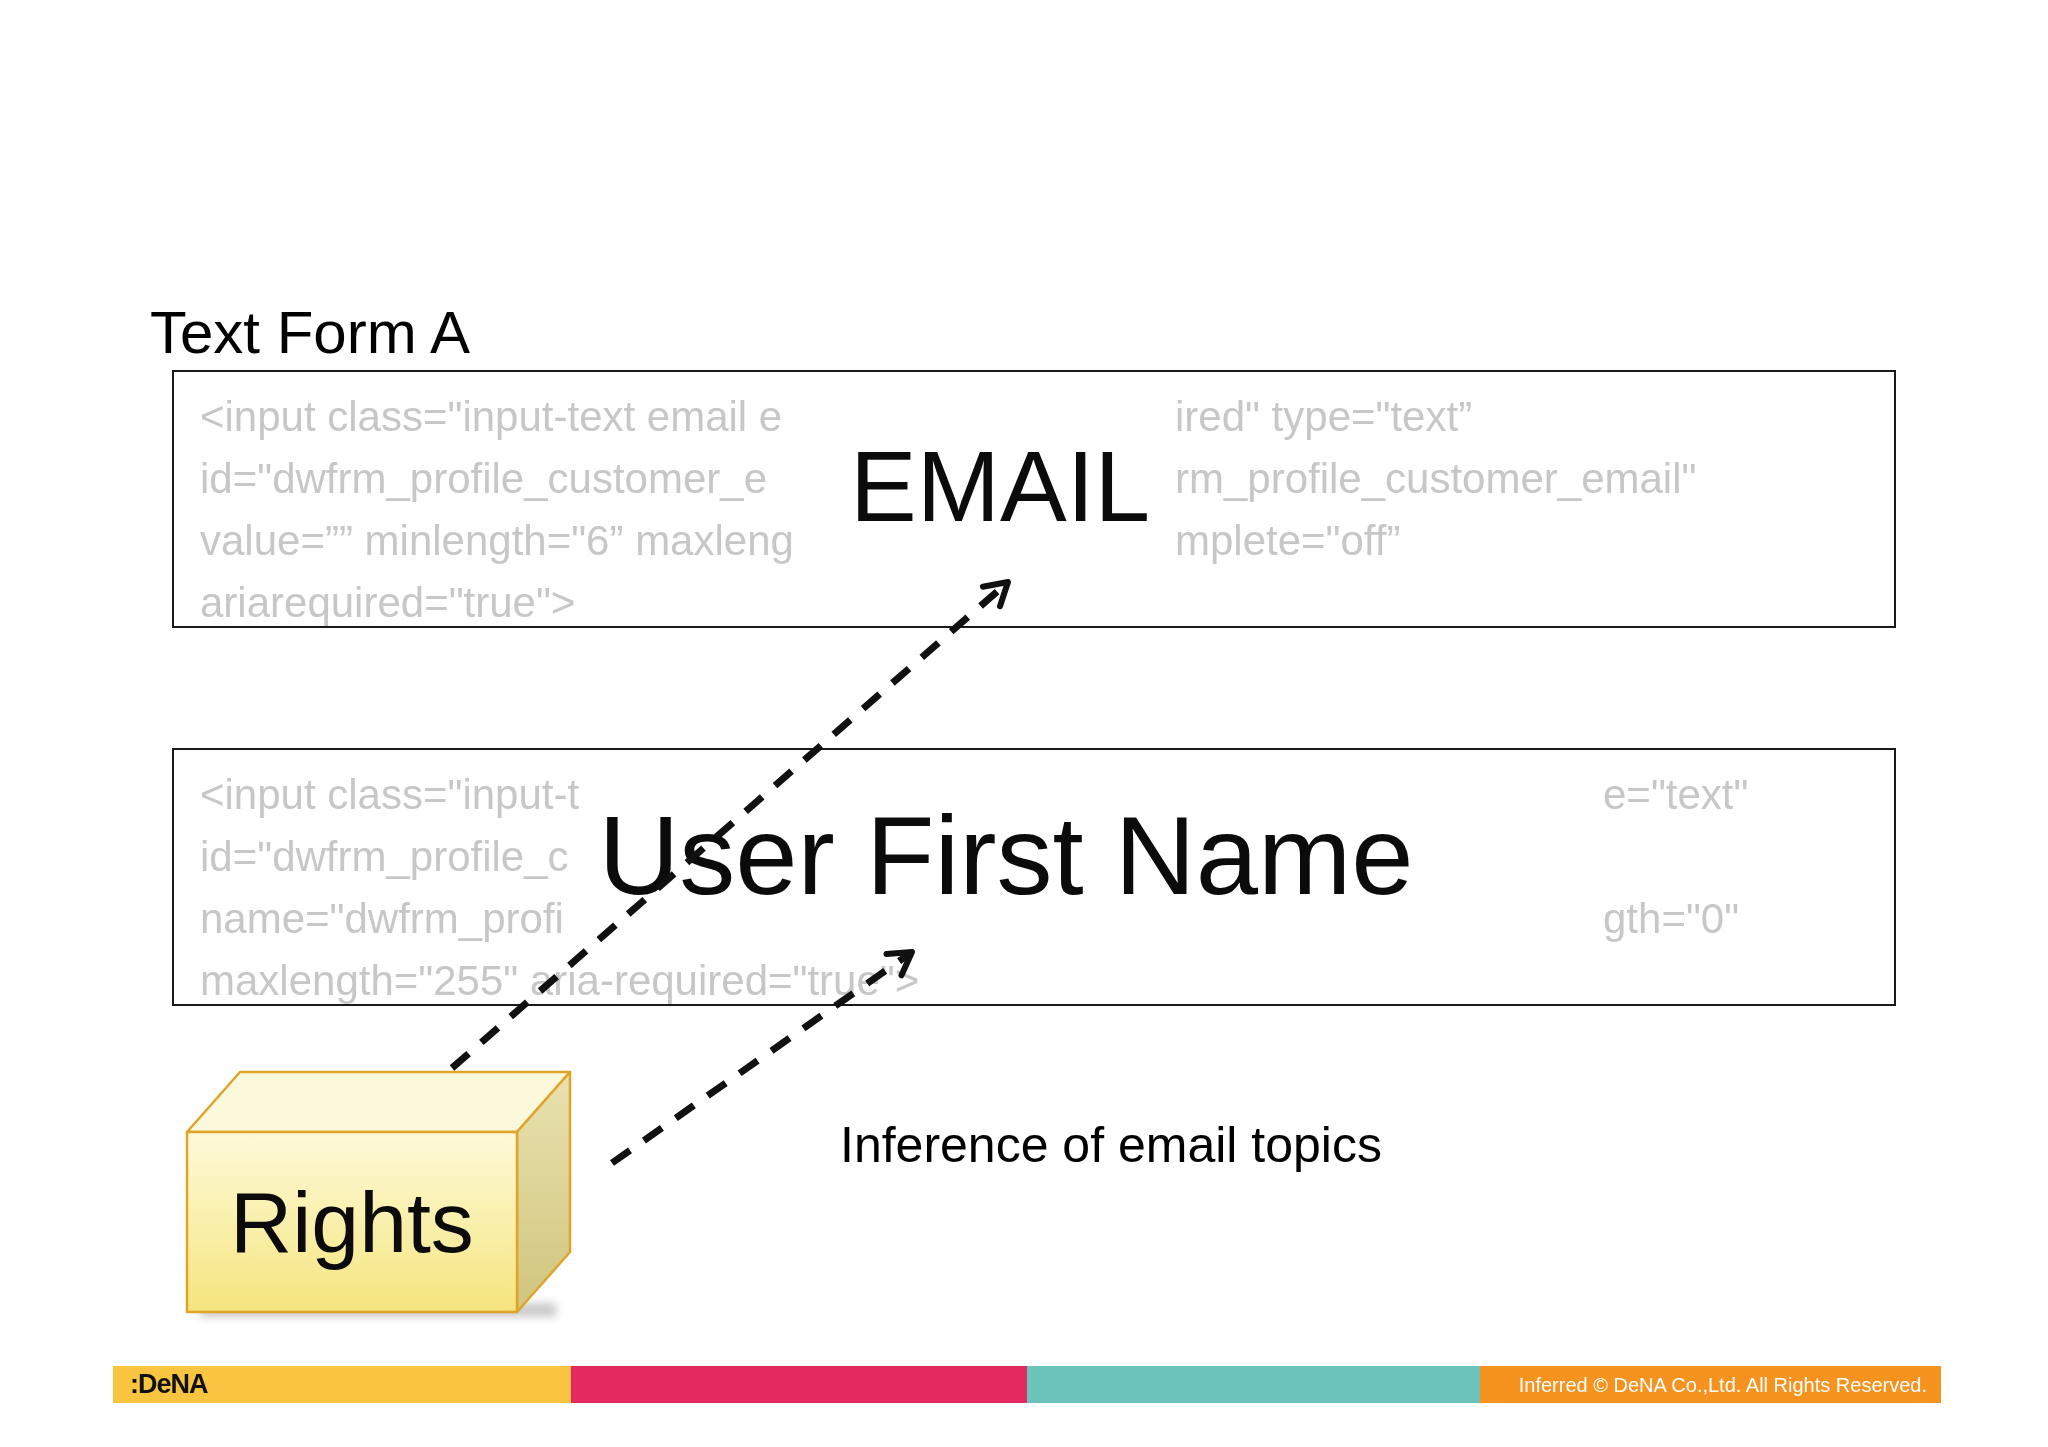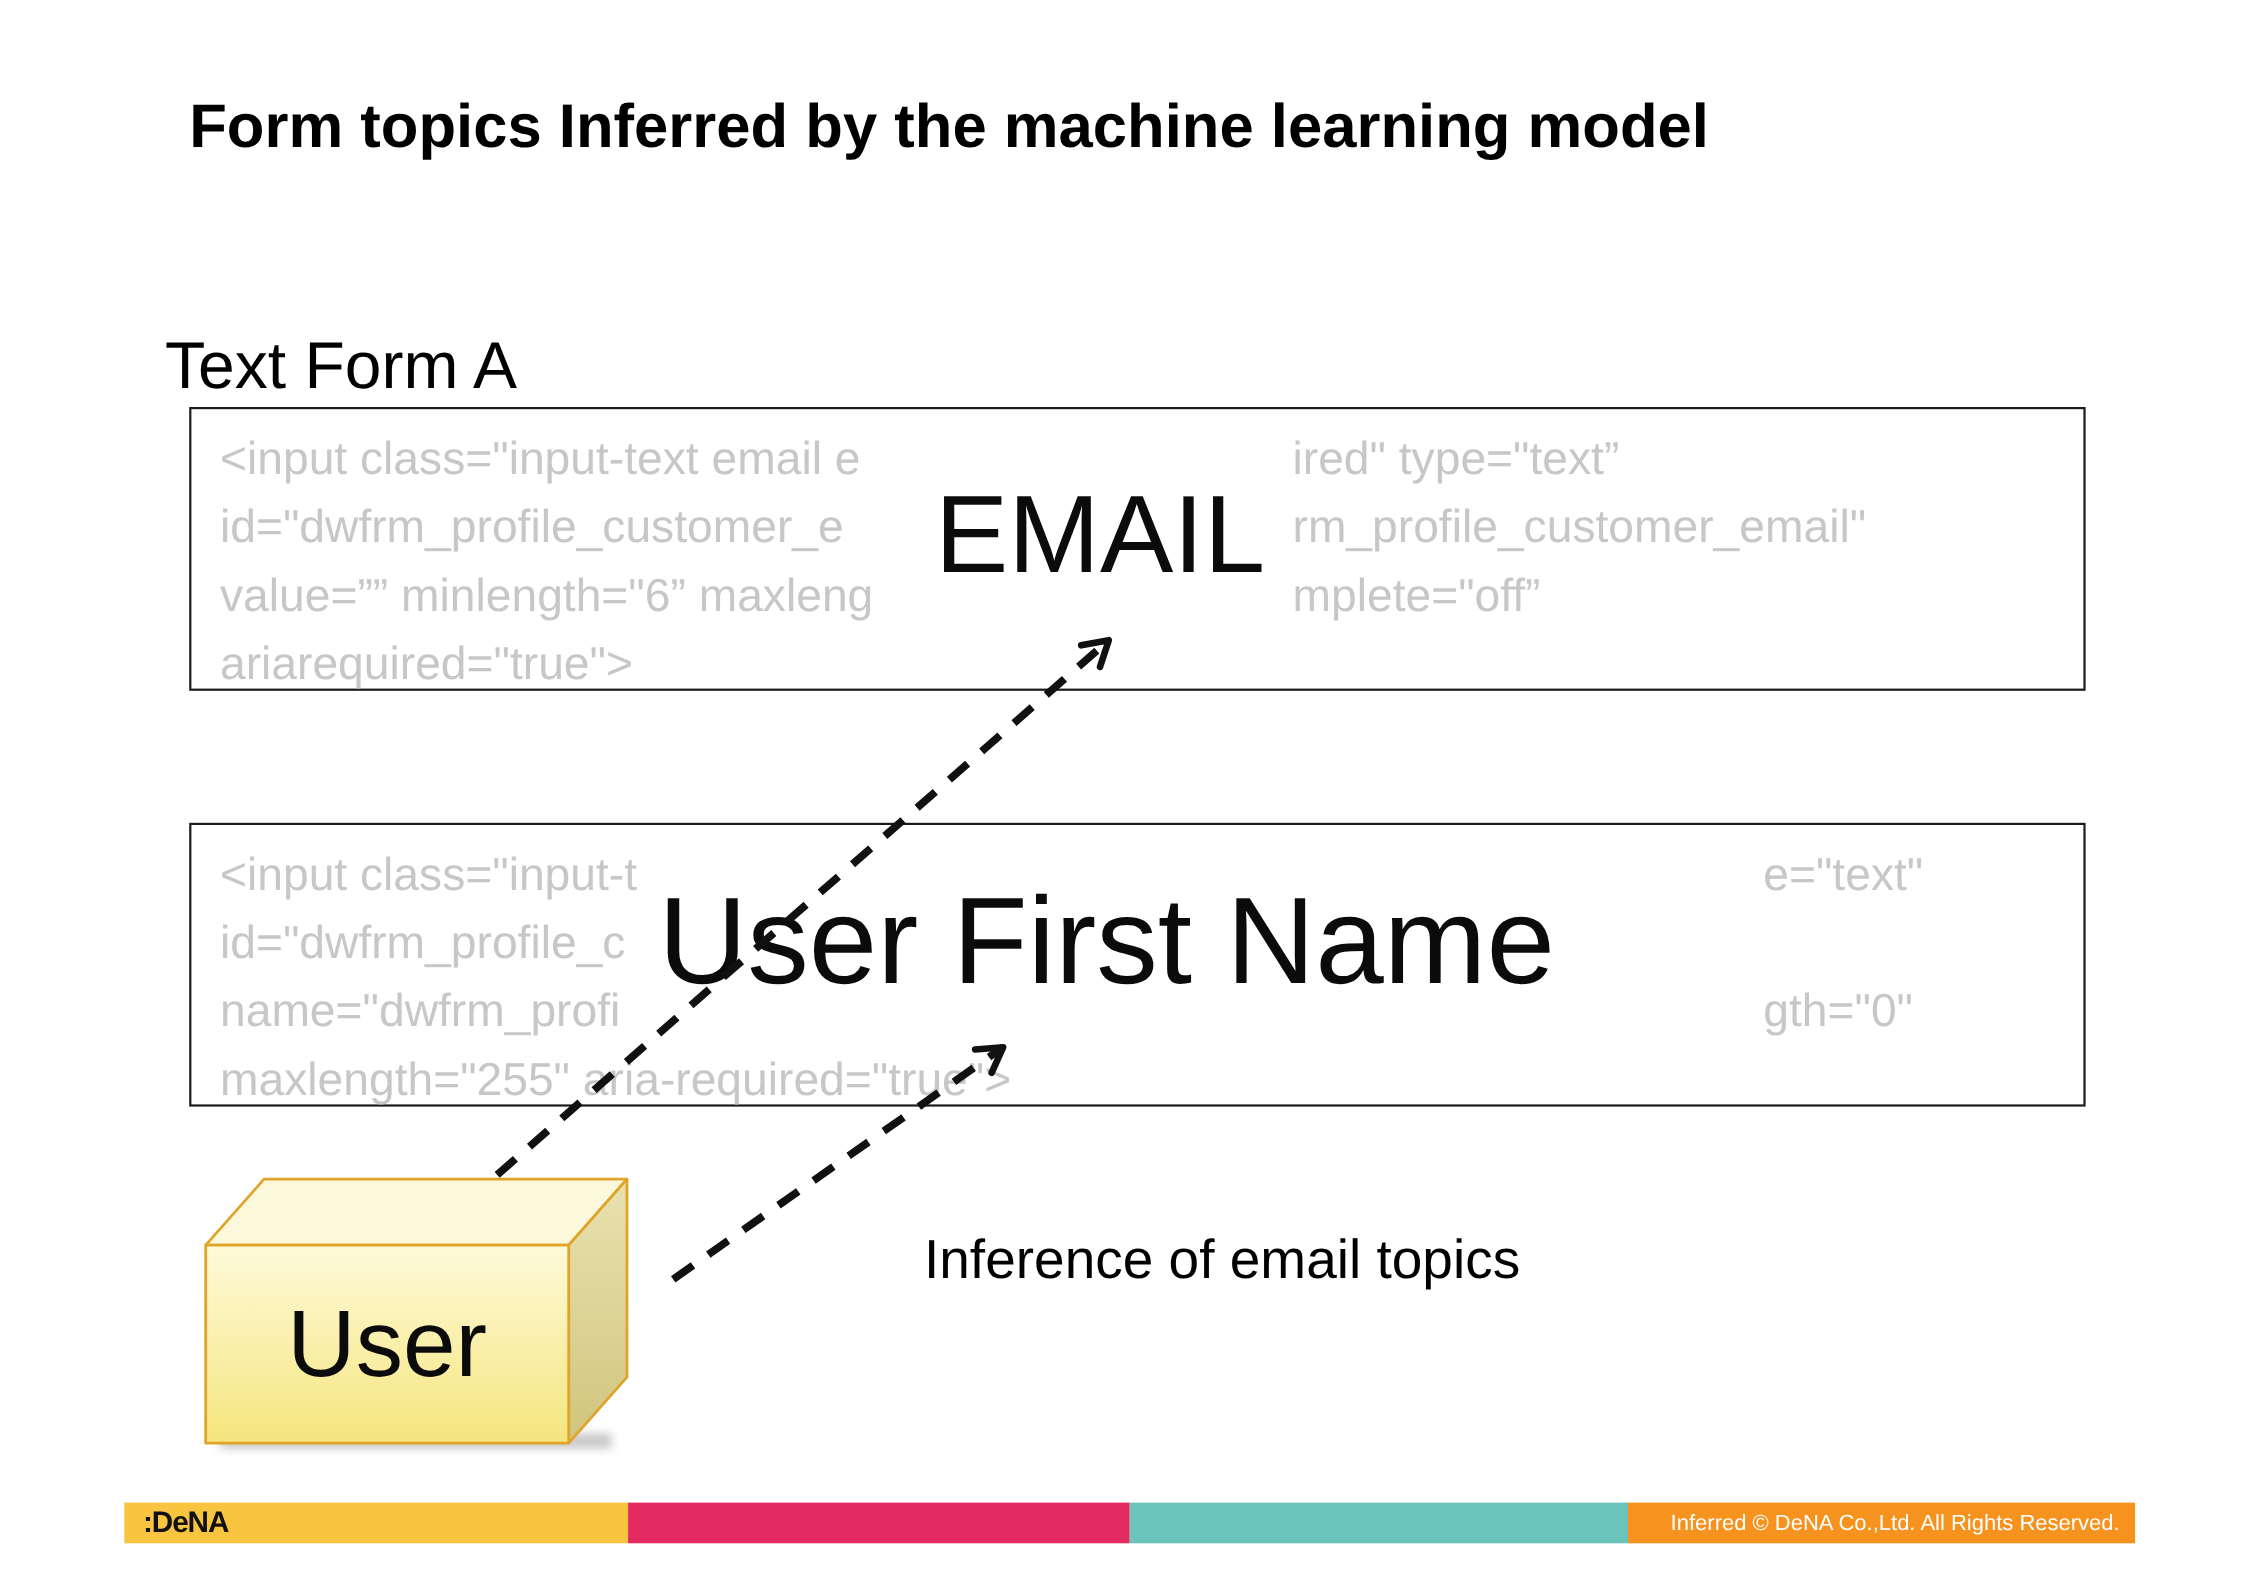--- a/index.html
+++ b/index.html
@@ -58,21 +58,20 @@
     position:absolute;top:1366px;height:37px;line-height:38px;
     text-align:right;box-sizing:border-box;padding-right:14px;
     font-size:20px;color:#ffffff;
   }
 </style>
 </head>
 <body>
 
 <div class="slide">
 
-  <h1 class="slide-title">Form topics Inferred by the machine learning model</h1>
 
   <div class="form-label a">Text Form A</div>
   <div class="form-box a">
     <div class="code-line">
       <span class="frag-left">&lt;input class="input-text email e</span>
       <span class="frag-right" style="left:975px">ired" type="text”</span>
     </div>
     <div class="code-line">
       <span class="frag-left">id="dwfrm_profile_customer_e</span>
       <span class="frag-right" style="left:975px">rm_profile_customer_email"</span>
@@ -128,21 +127,21 @@
     <g stroke="#DFA428" stroke-width="2.5" stroke-linejoin="round">
       <polygon points="187,1132 240,1072 570,1072 517,1132" fill="#FCF8DC"></polygon>
       <polygon points="517,1132 570,1072 570,1252 517,1312" fill="url(#gradRight)"></polygon>
       <rect x="187" y="1132" width="330" height="180" fill="url(#gradFront)"></rect>
     </g>
 
     <line x1="452" y1="1068" x2="1008" y2="582" stroke="#111" stroke-width="7" stroke-dasharray="22 17" marker-end="url(#arrowhead)"></line>
     <line x1="612" y1="1163" x2="912" y2="952" stroke="#111" stroke-width="7" stroke-dasharray="22 17" marker-end="url(#arrowhead)"></line>
   </svg>
 
-  <div class="model-label">User</div>
+  <div class="model-label">Rights</div>
 
   <div class="annotation">Inference of email topics</div>
 
   <div class="footer-segment" style="left: 113px; width: 458px; background: rgb(249, 196, 64);"></div>
   <div class="footer-segment" style="left: 571px; width: 456px; background: rgb(226, 42, 96);"></div>
   <div class="footer-segment" style="left: 1027px; width: 453px; background: rgb(107, 196, 188);"></div>
   <div class="footer-segment footer-copyright" style="left: 1480px; width: 461px; background: rgb(246, 146, 30);">
     <span>Inferred © DeNA Co.,Ltd. All Rights Reserved.</span>
   </div>
   <div class="footer-logo">:DeNA</div>

